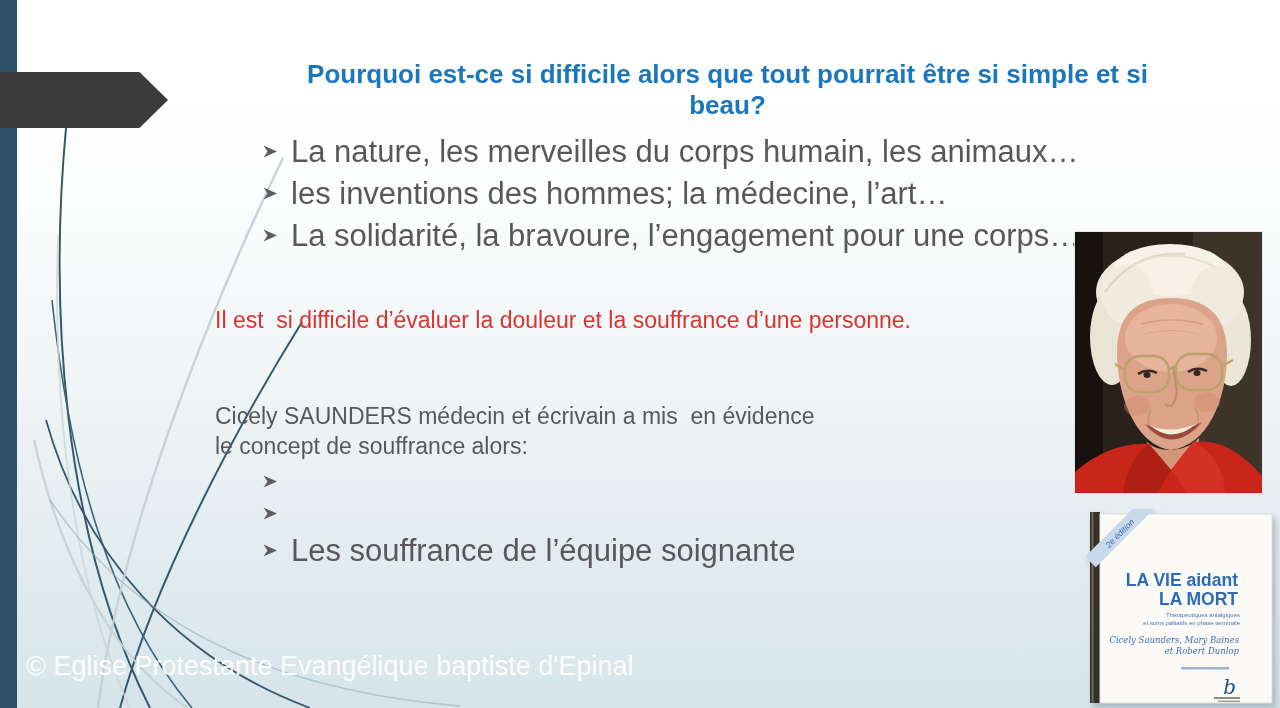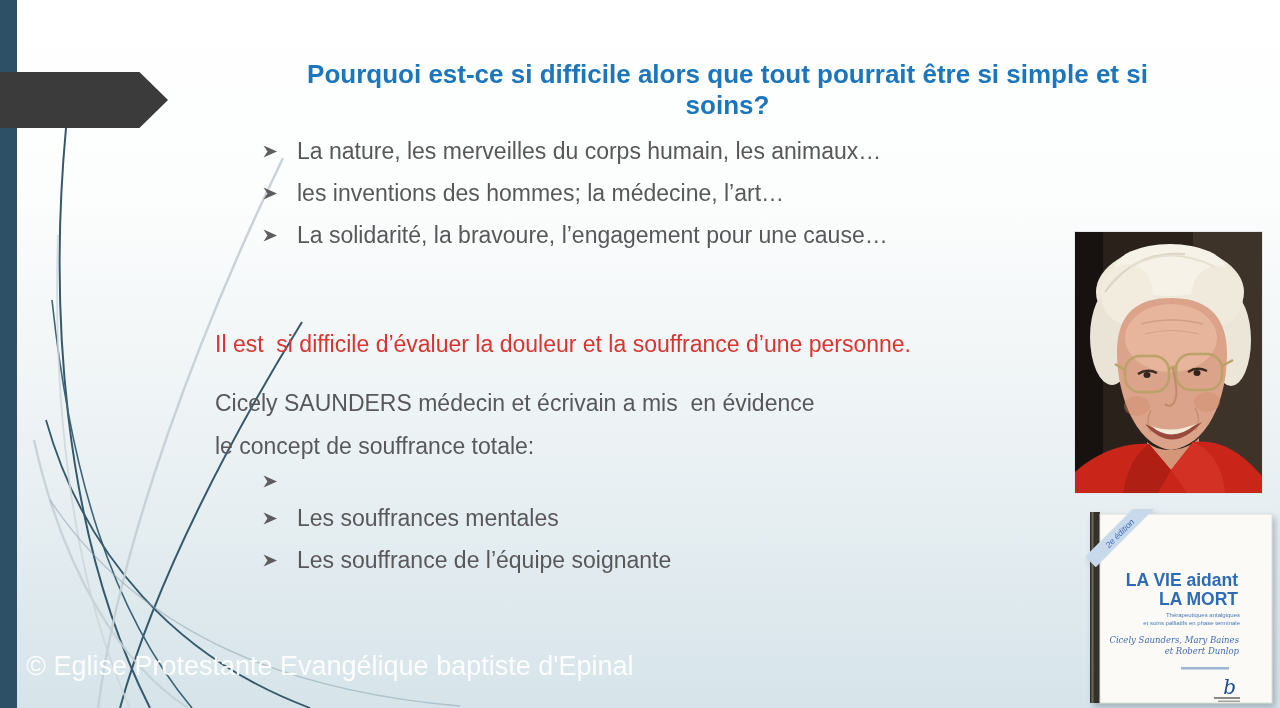--- a/index.html
+++ b/index.html
@@ -16,26 +16,26 @@
     filter:drop-shadow(0 3px 2px rgba(70,85,95,.35));z-index:3;
   }
   .title-block{
     position:absolute;left:240px;top:59px;width:975px;text-align:center;z-index:4;
     color:#1b76bb;font-weight:bold;font-size:26px;line-height:31px;
   }
   .title-line{white-space:pre;}
   .bullet-list{position:absolute;display:flex;flex-direction:column;gap:17px;z-index:4;}
   .list-1{left:262px;top:139px;}
   .list-2{left:262px;top:474px;}
-  .bullet-item{display:flex;align-items:center;gap:19px;color:#58585a;font-size:23px;line-height:25px;}
+  .bullet-item{display:flex;align-items:center;gap:13px;color:#58585a;font-size:31px;line-height:25px;}
   .bullet-item span{white-space:pre;}
   .bullet-glyph{width:16px;height:15px;flex:0 0 auto;}
-  .red-statement{position:absolute;left:215px;top:307px;color:#d93430;font-size:23px;white-space:pre;z-index:4;margin-top:24px;}
+  .red-statement{position:absolute;left:215px;top:307px;color:#d93430;font-size:23px;white-space:pre;z-index:4;}
   .para-line{position:absolute;left:215px;color:#58585a;font-size:23px;white-space:pre;z-index:4;}
-  .para-1{top:390px;}
+  .para-1{top:403px;}
   .para-2{top:433px;}
   .watermark{position:absolute;left:26px;top:651px;color:rgba(255,255,255,.92);font-size:27px;white-space:pre;z-index:5;}
   .photo{position:absolute;left:1075px;top:232px;z-index:4;outline:1px solid rgba(220,228,232,.8);}
   .book{position:absolute;left:1086px;top:509px;z-index:4;filter:drop-shadow(3px 4px 3px rgba(70,90,100,.35));}
 </style>
 </head>
 <body>
 
 <div class="slide">
 
@@ -50,60 +50,59 @@
       <path d="M58,235 C52,420 76,590 130,708" stroke="#ccd6db" stroke-width="1.8" opacity="0.85"></path>
       <path d="M50,500 C145,642 300,692 460,706" stroke="#8fa6b0" stroke-width="1.4" opacity="0.55"></path>
     </g>
   </svg>
 
   <div class="accent-bar"></div>
   <div class="arrow-banner"></div>
 
   <div class="title-block">
     <div class="title-line">Pourquoi est-ce si difficile alors que tout pourrait être si simple et si</div>
-    <div class="title-line">soins?</div>
+    <div class="title-line">beau?</div>
   </div>
 
   <div class="bullet-list list-1">
     <div class="bullet-item">
       <svg class="bullet-glyph" viewBox="0 0 16 15">
           <path d="M1.5,1.5 L15,7.5 L1.5,13.5 L5.5,7.5 Z" fill="#5d5d5f"></path>
         </svg>
       <span>La nature, les merveilles du corps humain, les animaux…</span>
     </div>
     <div class="bullet-item">
       <svg class="bullet-glyph" viewBox="0 0 16 15">
           <path d="M1.5,1.5 L15,7.5 L1.5,13.5 L5.5,7.5 Z" fill="#5d5d5f"></path>
         </svg>
       <span>les inventions des hommes; la médecine, l’art…</span>
     </div>
     <div class="bullet-item">
       <svg class="bullet-glyph" viewBox="0 0 16 15">
           <path d="M1.5,1.5 L15,7.5 L1.5,13.5 L5.5,7.5 Z" fill="#5d5d5f"></path>
         </svg>
-      <span>La solidarité, la bravoure, l’engagement pour une cause…</span>
+      <span>La solidarité, la bravoure, l’engagement pour une corps…</span>
     </div>
   </div>
 
   <div class="red-statement">Il est  si difficile d’évaluer la douleur et la souffrance d’une personne.</div>
 
   <div class="para-line para-1">Cicely SAUNDERS médecin et écrivain a mis  en évidence</div>
-  <div class="para-line para-2">le concept de souffrance totale:</div>
+  <div class="para-line para-2">le concept de souffrance alors:</div>
 
   <div class="bullet-list list-2">
     <div class="bullet-item">
       <svg class="bullet-glyph" viewBox="0 0 16 15">
           <path d="M1.5,1.5 L15,7.5 L1.5,13.5 L5.5,7.5 Z" fill="#5d5d5f"></path>
         </svg>
     </div>
     <div class="bullet-item">
       <svg class="bullet-glyph" viewBox="0 0 16 15">
           <path d="M1.5,1.5 L15,7.5 L1.5,13.5 L5.5,7.5 Z" fill="#5d5d5f"></path>
         </svg>
-      <span>Les souffrances mentales</span>
     </div>
     <div class="bullet-item">
       <svg class="bullet-glyph" viewBox="0 0 16 15">
           <path d="M1.5,1.5 L15,7.5 L1.5,13.5 L5.5,7.5 Z" fill="#5d5d5f"></path>
         </svg>
       <span>Les souffrance de l’équipe soignante</span>
     </div>
   </div>
 
   <div class="watermark">© Eglise Protestante Evangélique baptiste d'Epinal</div>

